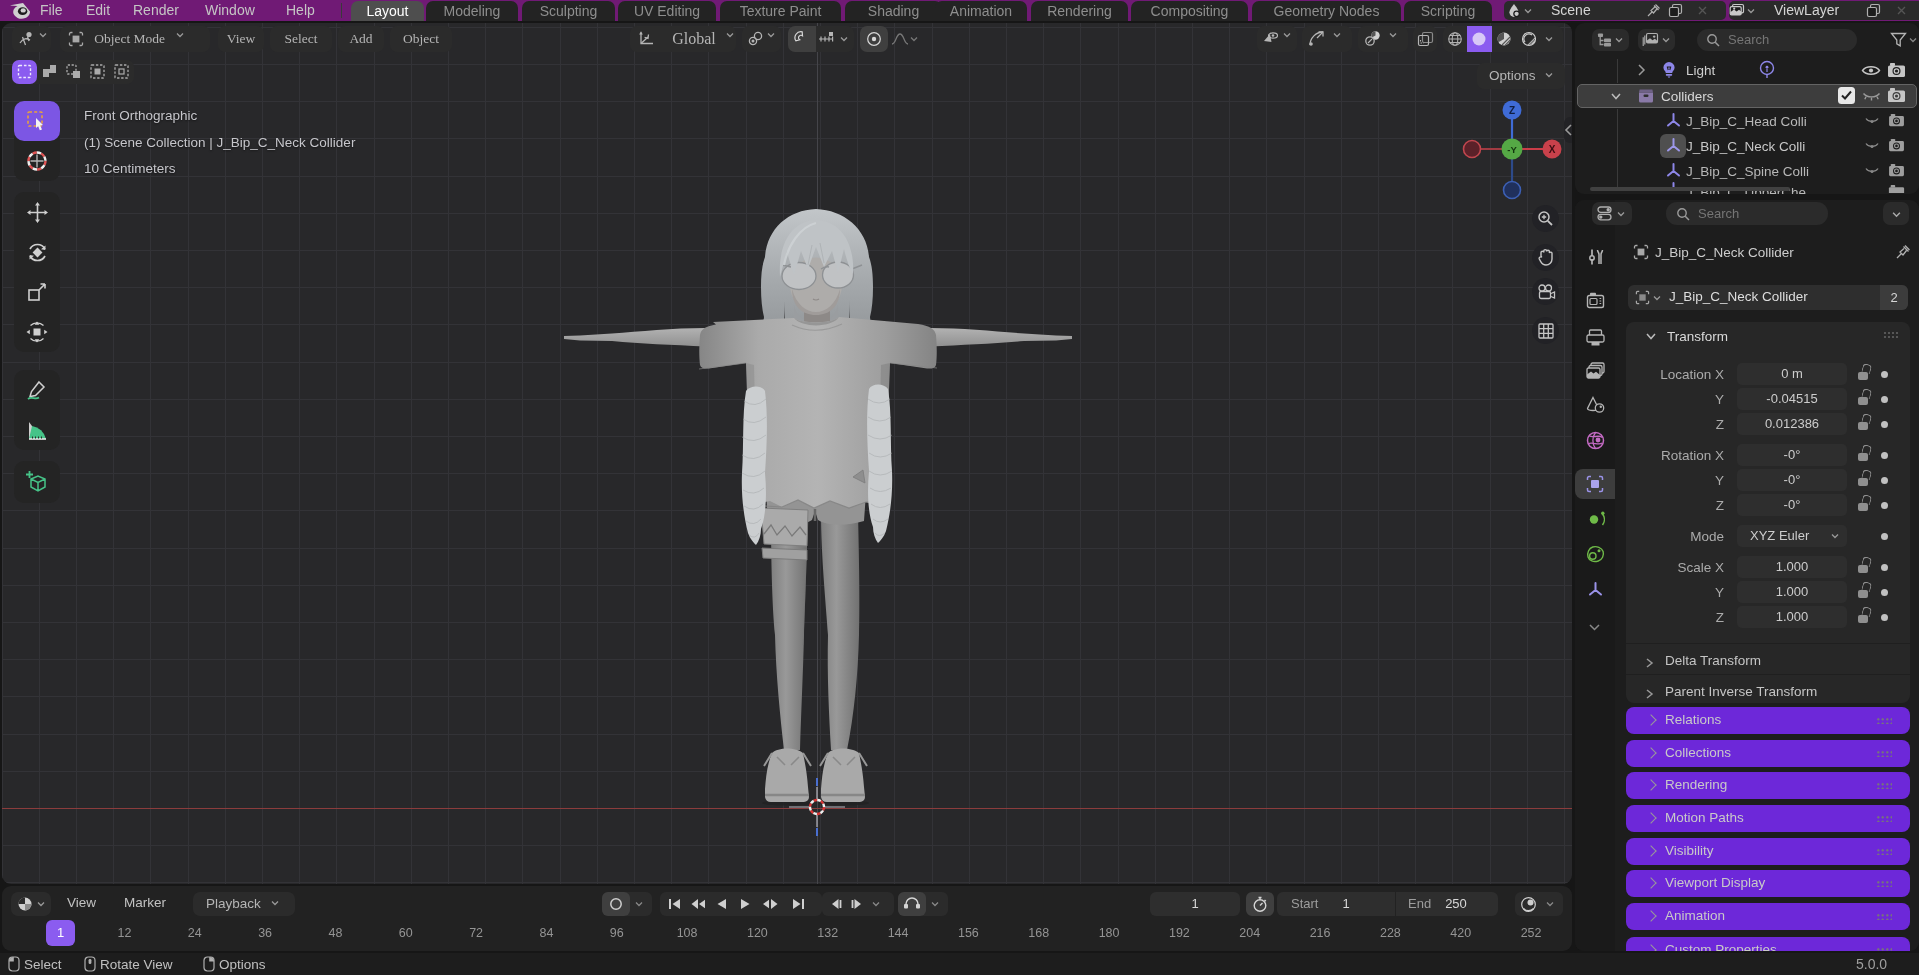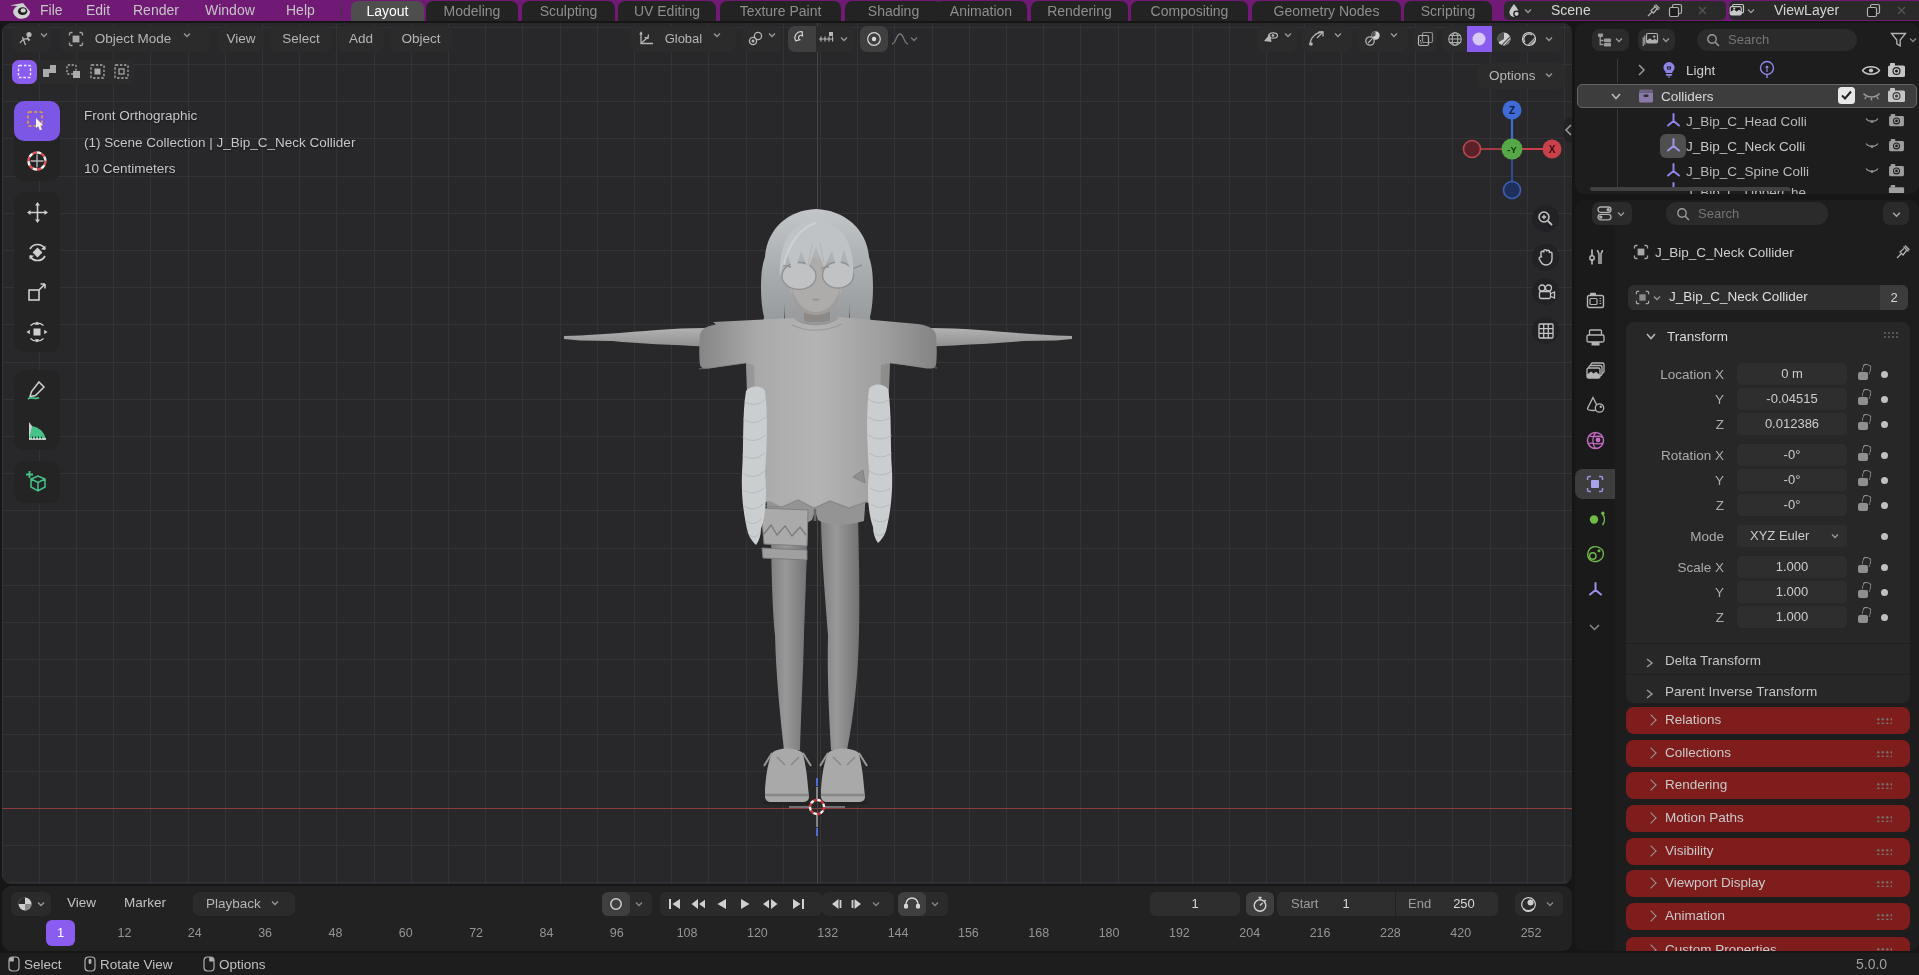--- a/index.html
+++ b/index.html
@@ -11,42 +11,42 @@
 #topbar .menu { position:absolute; top:0; height:21px; line-height:21px; color:#c5c5c5; font-size:14px; }
 .tab { position:absolute; top:1px; height:20px; line-height:20px; font-size:14px; color:#8e8e8e; text-align:center; background:#232323; border-radius:7px 7px 0 0; }
 .tab.active { background:#4e4e4e; color:#ffffff; }
 
 #viewport { position:absolute; left:2px; top:23px; width:1570px; height:861px; background:#28282a; border-radius:9px; overflow:hidden; }
 #xaxis { position:absolute; left:0; top:785px; width:100%; height:1px; background:#8b3c3c; }
 #zaxis { position:absolute; left:815px; top:0; width:1px; height:100%; background:#45454a; }
 .pill { position:absolute; background:#2b2b2b; border-radius:7px; color:#b5b5b5; }
 .pill.txt { line-height:26px; text-align:center; font-size:13.5px; }
 
-.vhead { top:3px; height:26px; }
+.vhead { top:3px; height:26px;font-family:Liberation Serif, serif; }
 
 .toolgrp { position:absolute; left:12px; width:46px; background:#242424; border-radius:10px; }
 .toolbtn { width:46px; height:40px; display:flex; align-items:center; justify-content:center; }
 .toolbtn.active { background:#7c56e4; border-radius:10px; }
 
 #vptext { position:absolute; left:82px; top:80px; color:#c6c6cb; font-size:13.5px; line-height:26.5px; text-shadow:0 1px 2px rgba(0,0,0,0.5); }
 
 #outliner { position:absolute; left:1575px; top:23px; width:344px; height:171px; background:#1d1d1d; border-radius:9px; overflow:hidden; }
 #properties { position:absolute; left:1575px; top:200px; width:344px; height:751px; background:#1d1d1d; border-radius:9px; overflow:hidden; }
 
 #timeline { position:absolute; left:2px; top:886px; width:1570px; height:65px; background:#222222; border-radius:9px; overflow:hidden; }
 
 #statusbar { position:absolute; left:0; top:953px; width:1919px; height:22px; background:#1d1d1d; }
 .ico { display:inline-block; vertical-align:middle; }
 .plabel { position:absolute; left:0; width:149px; text-align:right; font-size:13.5px; color:#ababab; }
 .pfield { position:absolute; left:162px; width:110px; height:22px; background:#2e2e2e; border-radius:5px; text-align:center; line-height:22px; font-size:13px; color:#cccccc; }
 .plock { position:absolute; left:283px; width:12px; height:15px; }
 .plock::before { content:""; position:absolute; left:3px; top:-1px; width:7px; height:8px; border:1.5px solid #8f8f8f; border-radius:4px 4px 0 0; border-bottom:none; transform:rotate(14deg); transform-origin:bottom right; }
 .plock::after { content:""; position:absolute; left:0; top:6px; width:10px; height:8px; background:#8f8f8f; border-radius:2px; }
 .pdot { position:absolute; left:306px; width:7px; height:7px; border-radius:50%; background:#c0c0c0; }
-.cpanel { position:absolute; left:51px; width:284px; height:27px; background:#7f1d1d; border-radius:8px; }
+.cpanel { position:absolute; left:51px; width:284px; height:27px; background:#6d28d9; border-radius:8px; }
 .cpanel span { position:absolute; left:39px; top:5px; font-size:13.5px; color:#c9c9c9; }
 .cpanel::before { content:""; position:absolute; left:21px; top:9px; width:7px; height:7px; border-right:1.6px solid #999; border-top:1.6px solid #999; transform:rotate(45deg); }
 .cpanel::after { content:""; position:absolute; right:18px; top:10px; width:16px; height:7px;
   background-image:radial-gradient(circle, #777 1.1px, transparent 1.3px); background-size:4.5px 4.5px; }
 #ruler span { position:absolute; top:40px; transform:translateX(-50%); font-size:12.5px; color:#949494; }
 </style>
 </head>
 <body>
 <div id="topbar">
   <svg class="abs" style="left:9px;top:2px" width="22" height="17" viewBox="0 0 22 17">
@@ -225,21 +225,21 @@
   <div class="pill vhead txt" style="left:268px;width:62px">Select</div>
   <div class="pill vhead txt" style="left:336px;width:46px">Add</div>
   <div class="pill vhead txt" style="left:388px;width:62px">Object</div>
   <div class="pill vhead" style="left:628px;width:106px">
     <svg class="ico" style="margin:4px 0 0 8px" width="17" height="17" viewBox="0 0 17 17">
       <path d="M3 2.5 V13.5 H15" stroke="#b5b5b5" stroke-width="1.3" fill="none"></path>
       <path d="M3 13.5 L10 7" stroke="#b5b5b5" stroke-width="1.3"></path>
       <path d="M10.5 4.5 L10 8.3 L6.6 7.3" stroke="#b5b5b5" stroke-width="1.3" fill="none"></path>
       <path d="M1.2 4.5 L3 1.2 L4.8 4.5 Z" fill="#b5b5b5"></path>
     </svg>
-    <span style="vertical-align:top;display:inline-block;margin-left:6px;line-height:26px;font-size:13px">Global</span>
+    <span style="vertical-align:top;display:inline-block;margin-left:14px;line-height:26px;font-size:16px">Global</span>
     <svg class="ico" style="margin:0 0 3px 7px" width="8" height="6" viewBox="0 0 8 6">
         <path d="M1 1.5 L4 4.5 L7 1.5" stroke="#999" stroke-width="1.3" fill="none"></path>
       </svg>
   </div>
   <div class="pill vhead" style="left:740px;width:39px">
     <svg class="ico" style="margin:5px 0 0 5px" width="17" height="16" viewBox="0 0 17 16">
       <circle cx="6" cy="10" r="3.6" stroke="#b5b5b5" stroke-width="1.3" fill="none"></circle>
       <circle cx="11" cy="5" r="3.6" stroke="#b5b5b5" stroke-width="1.3" fill="none"></circle>
       <circle cx="6" cy="10" r="1.5" fill="#b5b5b5"></circle>
     </svg>
@@ -924,21 +924,21 @@
   <div class="abs" style="left:1244px;top:6px;width:28px;height:24px;background:#3f3f3f;border-radius:6px">
     <svg class="abs" style="left:6px;top:4px" width="16" height="17" viewBox="0 0 16 17">
       <circle cx="8" cy="9.5" r="5.8" stroke="#d5d5d5" stroke-width="1.4" fill="none"></circle>
       <path d="M8 9.5 L10.5 7 M6.5 1.5 H9.5 M8 1.5 V3.5 M12.5 4 L13.8 5.3" stroke="#d5d5d5" stroke-width="1.4" fill="none"></path>
     </svg>
   </div>
   <div class="abs" style="left:1275px;top:6px;width:118px;height:24px;background:#2e2e2e;border-radius:6px 0 0 6px;line-height:24px;font-size:13px">
     <span style="margin-left:14px;color:#9d9d9d">Start</span><span style="margin-left:24px;color:#d8d8d8">1</span>
   </div>
   <div class="abs" style="left:1394px;top:6px;width:102px;height:24px;background:#2e2e2e;border-radius:0 6px 6px 0;line-height:24px;font-size:13px">
-    <span style="margin-left:12px;color:#9d9d9d">End</span><span style="margin-left:22px;color:#d8d8d8">250</span>
+    <span style="margin-left:12px;color:#9d9d9d">End</span><span style="margin-left:14px;color:#d8d8d8">250</span>
   </div>
   <div class="abs" style="left:1513px;top:6px;width:48px;height:24px;background:#2b2b2b;border-radius:6px">
     <svg class="abs" style="left:5px;top:4px" width="17" height="17" viewBox="0 0 17 17">
       <circle cx="8.5" cy="8.5" r="6.8" stroke="#cfcfcf" stroke-width="1.2" fill="none"></circle>
       <circle cx="10.5" cy="6.5" r="3" fill="#cfcfcf"></circle>
       <path d="M3.5 12.5 A7 7 0 0 0 13.5 12.5" stroke="#cfcfcf" stroke-width="1.2" fill="none"></path>
     </svg>
     <svg class="abs" style="left:31px;top:9px" width="8" height="6" viewBox="0 0 8 6">
         <path d="M1 1.5 L4 4.5 L7 1.5" stroke="#888" stroke-width="1.3" fill="none"></path>
       </svg>

